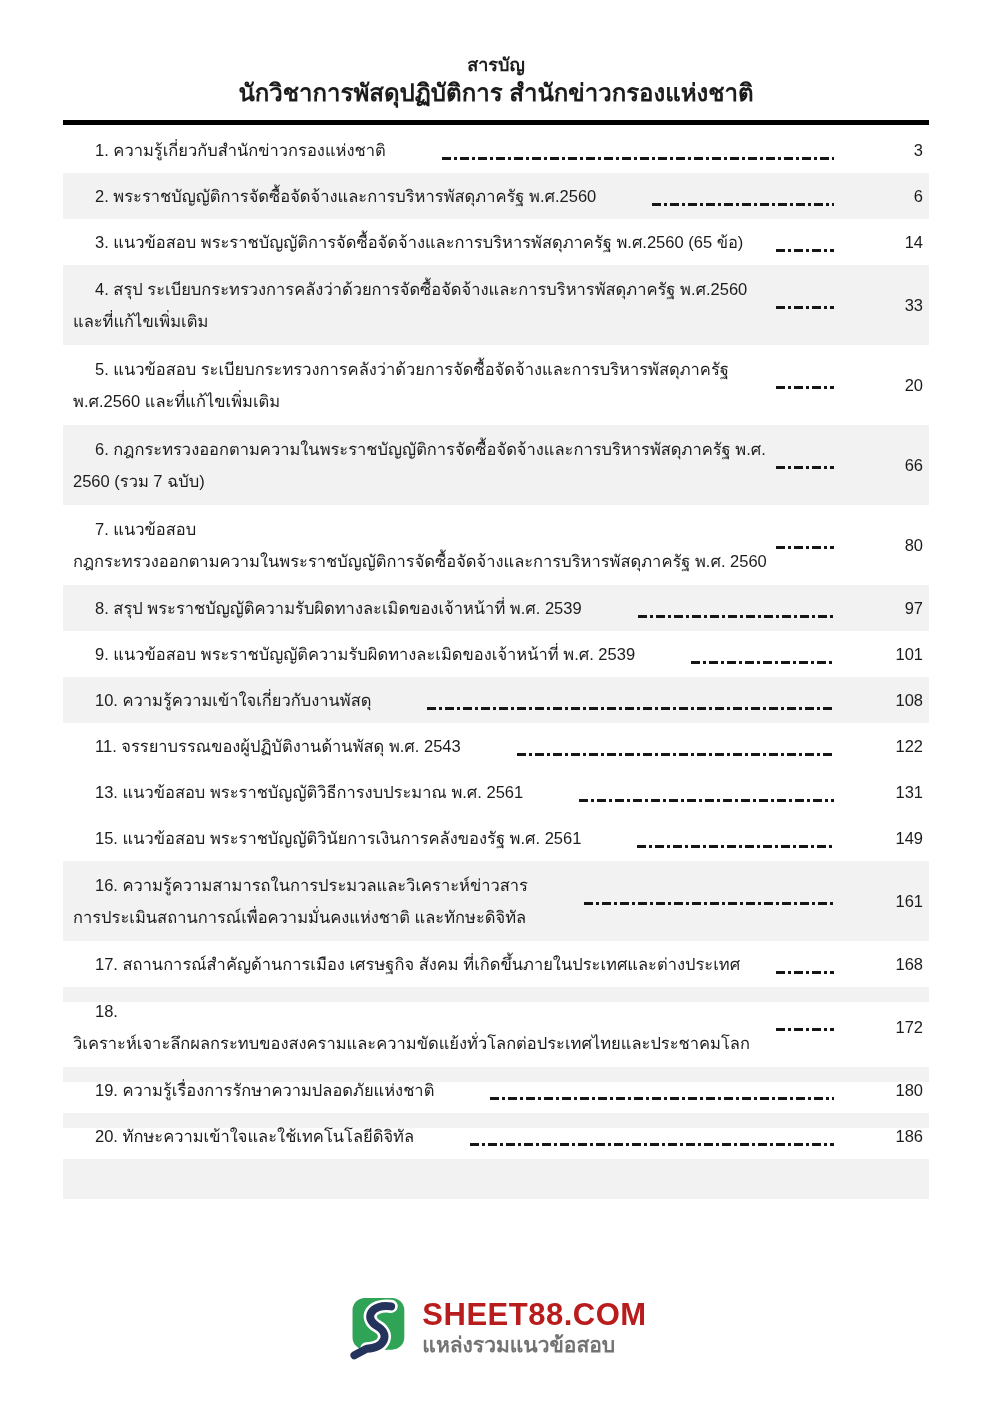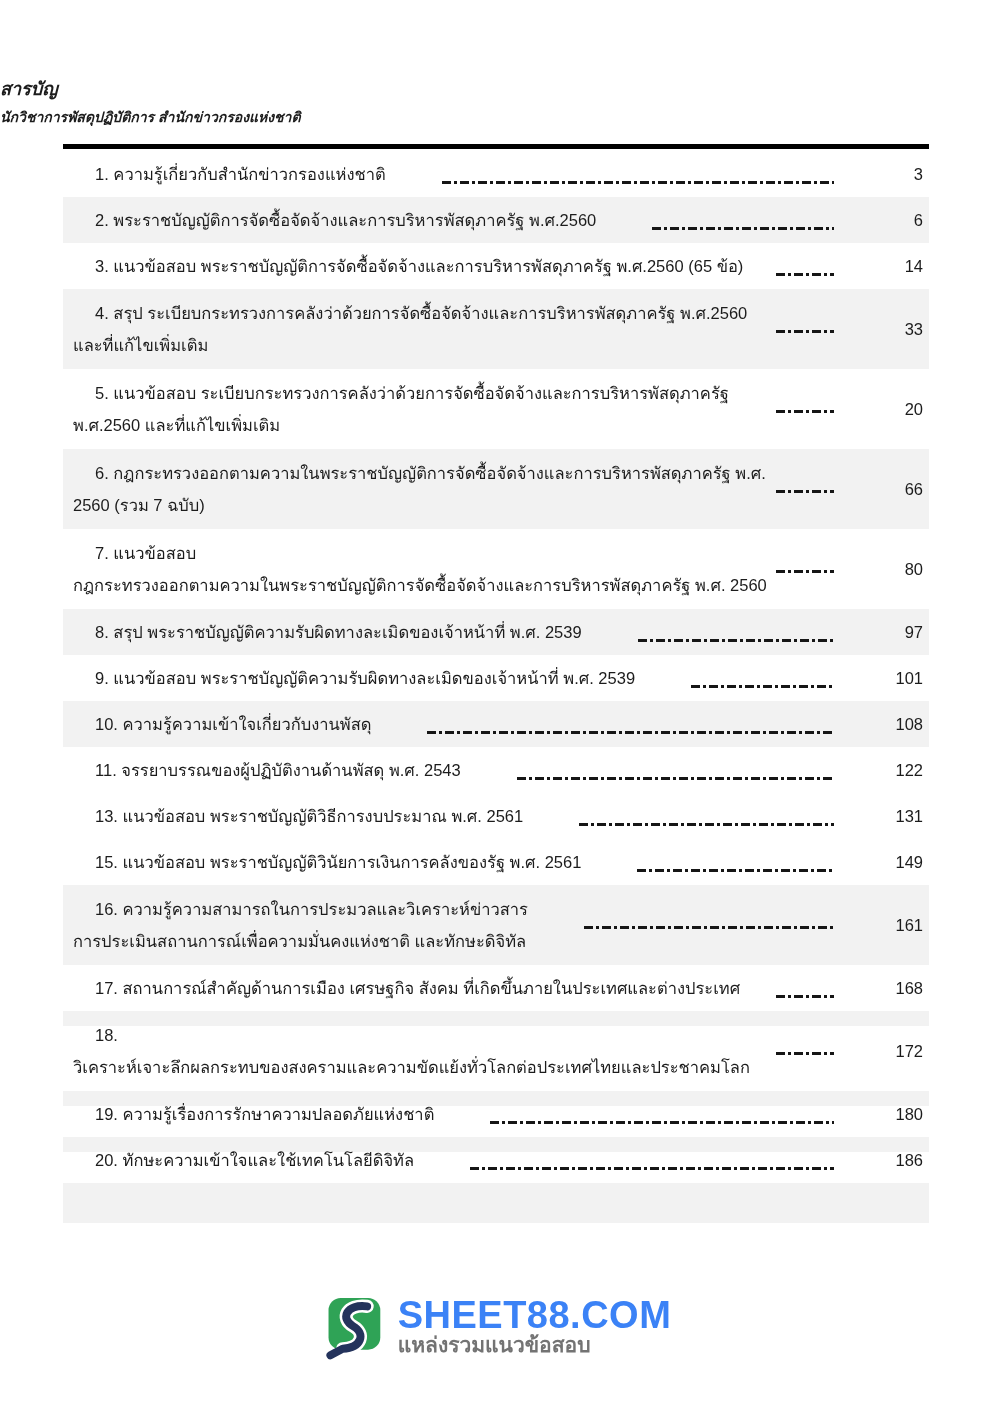--- a/index.html
+++ b/index.html
@@ -4,23 +4,23 @@
 <style>
   html,body{margin:0;padding:0;background:#ffffff;}
   body{
     width:992px;height:1403px;
     font-family:"Liberation Sans", sans-serif;
     color:#1c1c1c;
     position:relative;
   }
   .sheet{position:absolute;inset:0;background:#fff;}
   
-  .header{padding-top:76px;font-style:italic;}
+  .header{padding-top:52px;text-align:center;}
   .header .title{font-size:18px;font-weight:bold;line-height:26px;}
-  .header .subtitle{font-size:14px;font-weight:bold;line-height:26px;margin-top:2px;}
+  .header .subtitle{font-size:24px;font-weight:bold;line-height:26px;margin-top:2px;}
   .rule{height:5px;background:#000;width:866px;margin:14px auto 0 63px;}
   
   .toc{width:866px;margin-left:63px;margin-top:2px;}
   .entry{
     display:flex;align-items:center;
     padding:0 6px 0 10px;box-sizing:border-box;
     background:#ffffff;
     gap:46px;
   }
   .entry.h1{height:46px;}
@@ -39,21 +39,21 @@
   .h2 .leader{transform:translateY(2px);}
   .pageno{flex:0 0 36px;text-align:right;font-size:16.5px;}
   .tail-spacer{width:866px;height:40px;background:#f2f2f2;margin-left:0;}
   
   .footer{
     position:absolute;left:0;right:0;top:1296px;
     display:flex;justify-content:center;align-items:center;gap:13px;
   }
   .logo{width:64px;height:64px;flex:0 0 auto;}
   .brandbox{display:flex;flex-direction:column;}
-  .brand{font-size:38px;font-weight:bold;color:#3b82f6;letter-spacing:.5px;line-height:32px;}
+  .brand{font-size:31px;font-weight:bold;color:#b91c1c;letter-spacing:.5px;line-height:32px;}
   .tagline{font-size:21px;font-weight:bold;color:#737373;line-height:26px;margin-top:1px;}
 </style>
 </head>
 <body>
 
 <div class="sheet">
 
   <div class="header">
     <div class="title">สารบัญ</div>
     <div class="subtitle">นักวิชาการพัสดุปฏิบัติการ สำนักข่าวกรองแห่งชาติ</div>

